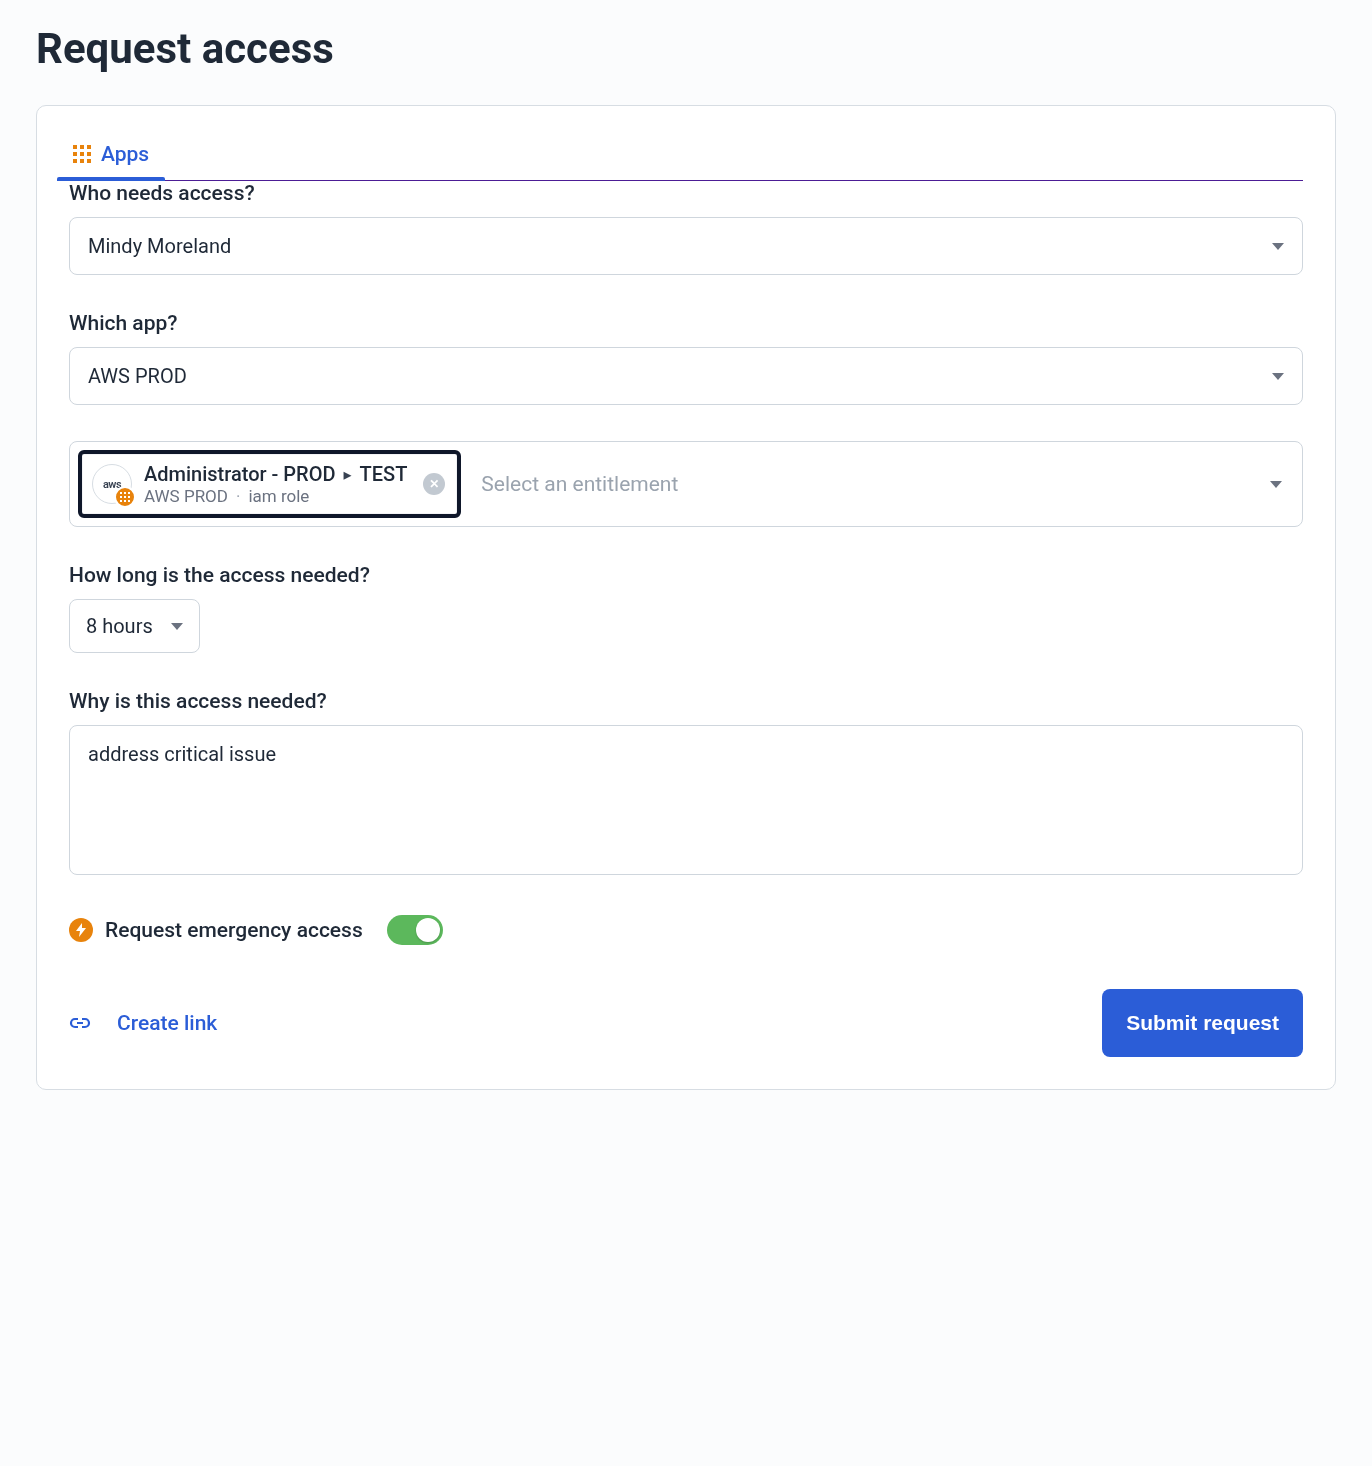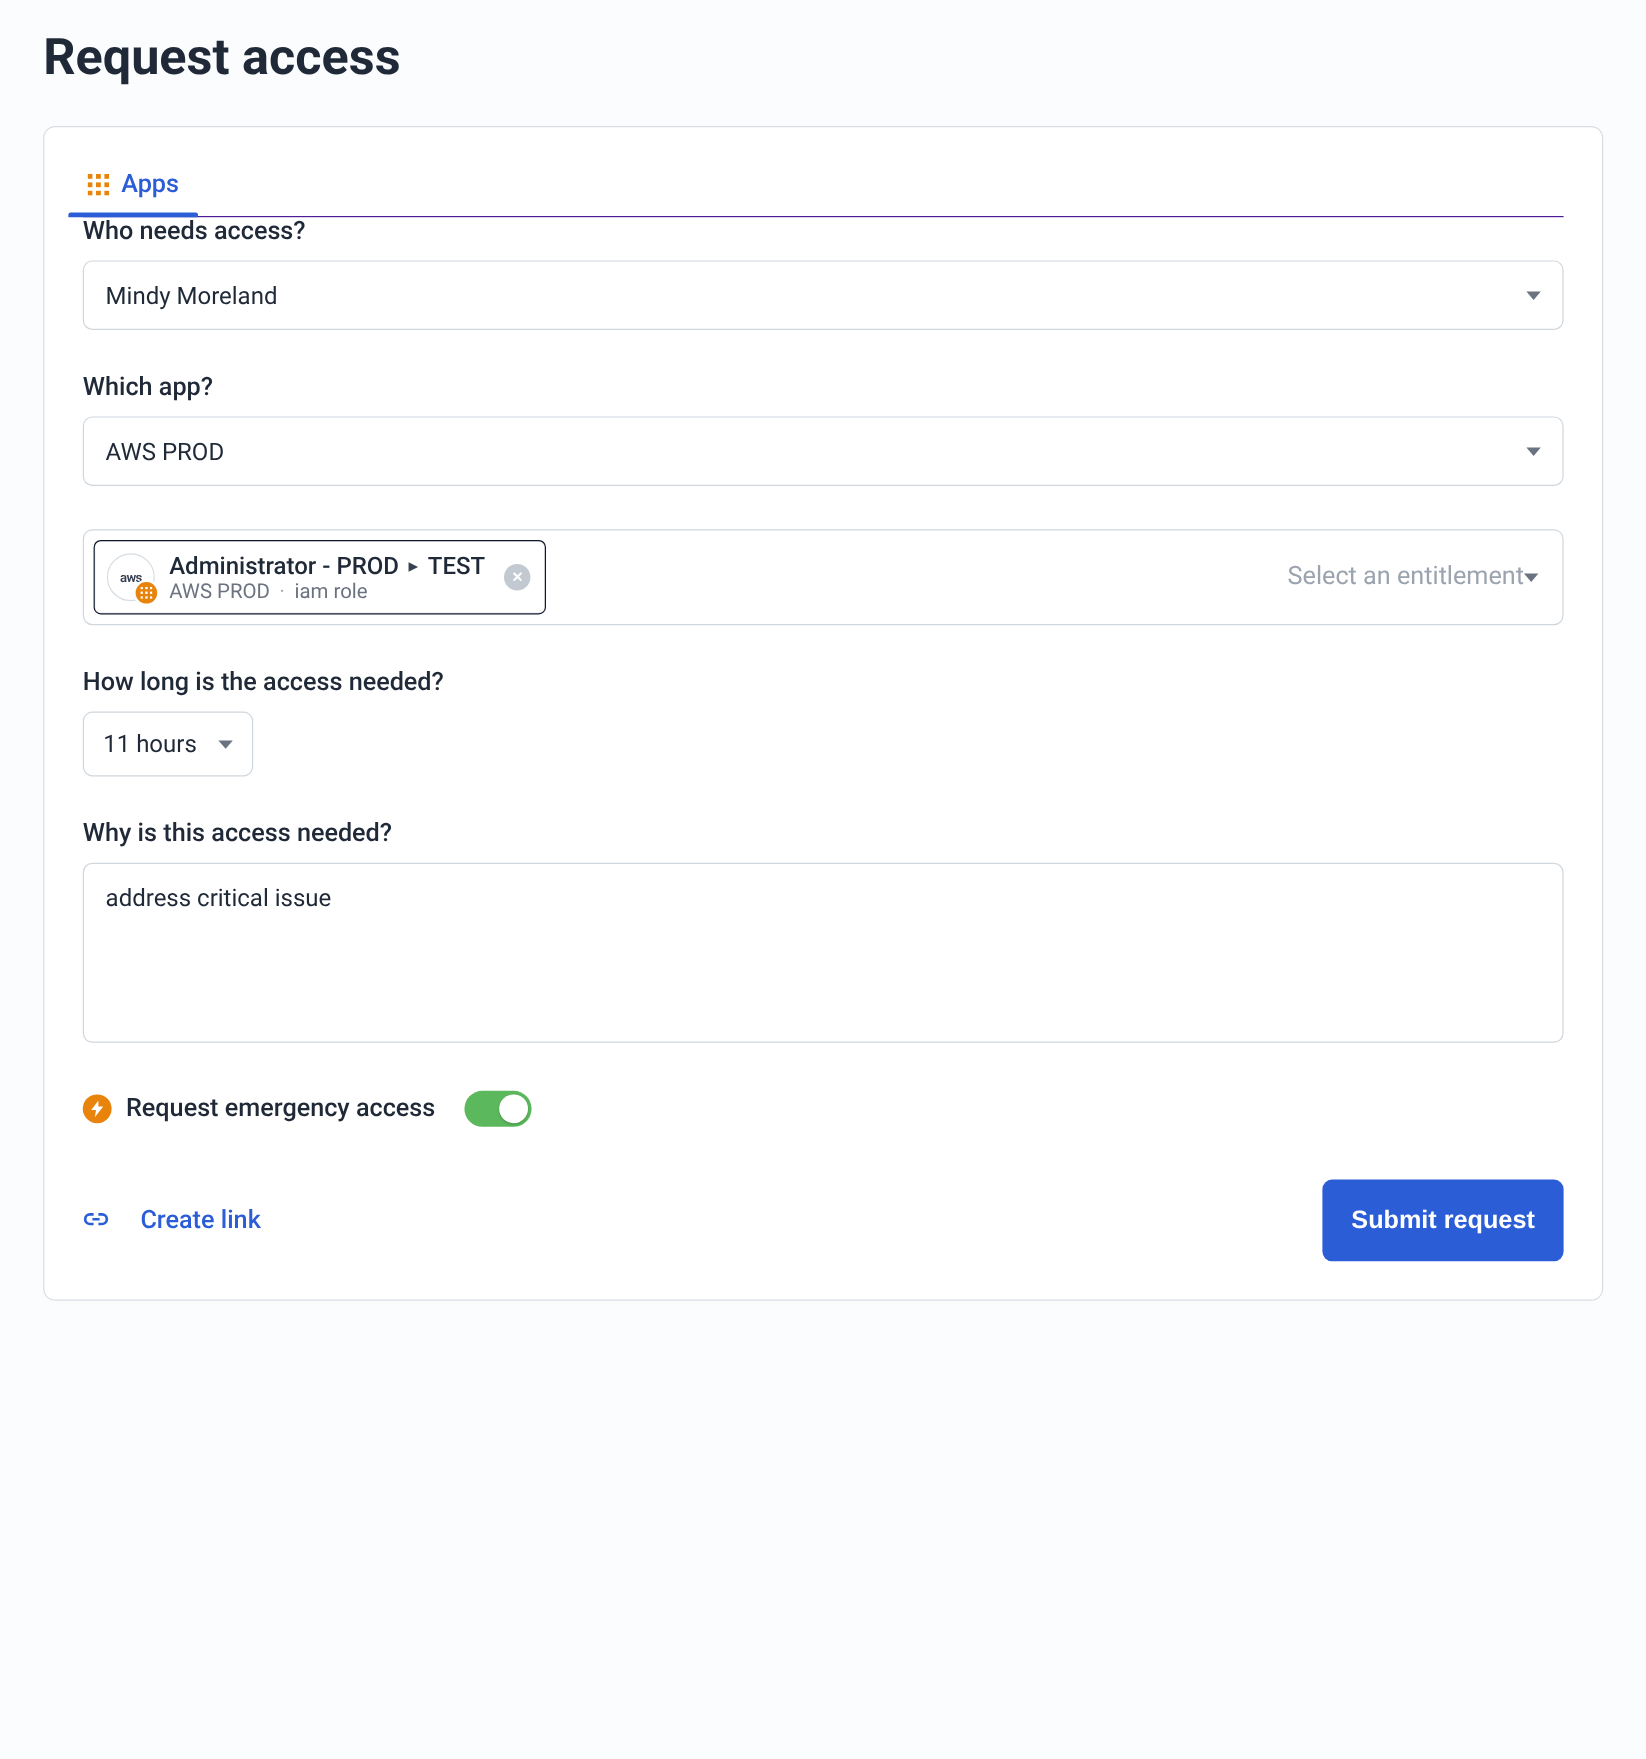--- a/index.html
+++ b/index.html
@@ -88,21 +88,21 @@
     border-radius: 8px;
     padding: 8px;
     display: flex;
     align-items: center;
     gap: 12px;
   }
   .chip {
     display: flex;
     align-items: center;
     gap: 12px;
-    border: 1px solid #0f172a;
+    border: 4px solid #0f172a;
     border-radius: 6px;
     padding: 8px 12px 8px 10px;
     background: #fff;
     box-shadow: 0 0 0 0.5px #e5e7eb inset;
   }
   .chip-icon-wrap {
     position: relative;
     width: 40px; height: 40px;
   }
   .chip-icon {
@@ -142,21 +142,21 @@
   }
   .chip-remove::before {
     content: "✕";
     color: #fff;
     font-size: 12px;
     font-weight: 700;
   }
   .ent-select-rest {
     flex: 1;
     display: flex;
-    justify-content: flex-end;
+    justify-content: space-between;
     align-items: center;
     padding: 0 12px 0 8px;
     cursor: pointer;
   }
   .ent-placeholder { font-size: 21px; color: #9aa3ae; }
   textarea.reason {
     width: 100%;
     border: 1px solid #cfd6dd;
     border-radius: 8px;
     padding: 16px 18px;
@@ -296,21 +296,21 @@
       <div class="ent-select-rest">
         <span class="ent-placeholder">Select an entitlement</span>
         <span class="caret"></span>
       </div>
     </div>
   </div>
 
   <div class="field-group">
     <label class="field-label">How long is the access needed?</label>
     <div class="select small">
-      <span>11 hours</span>
+      <span>8 hours</span>
       <span class="caret"></span>
     </div>
   </div>
 
   <div class="field-group">
     <label class="field-label">Why is this access needed?</label>
     <textarea class="reason" style="">address critical issue</textarea>
   </div>
 
   <div class="emergency-row">

